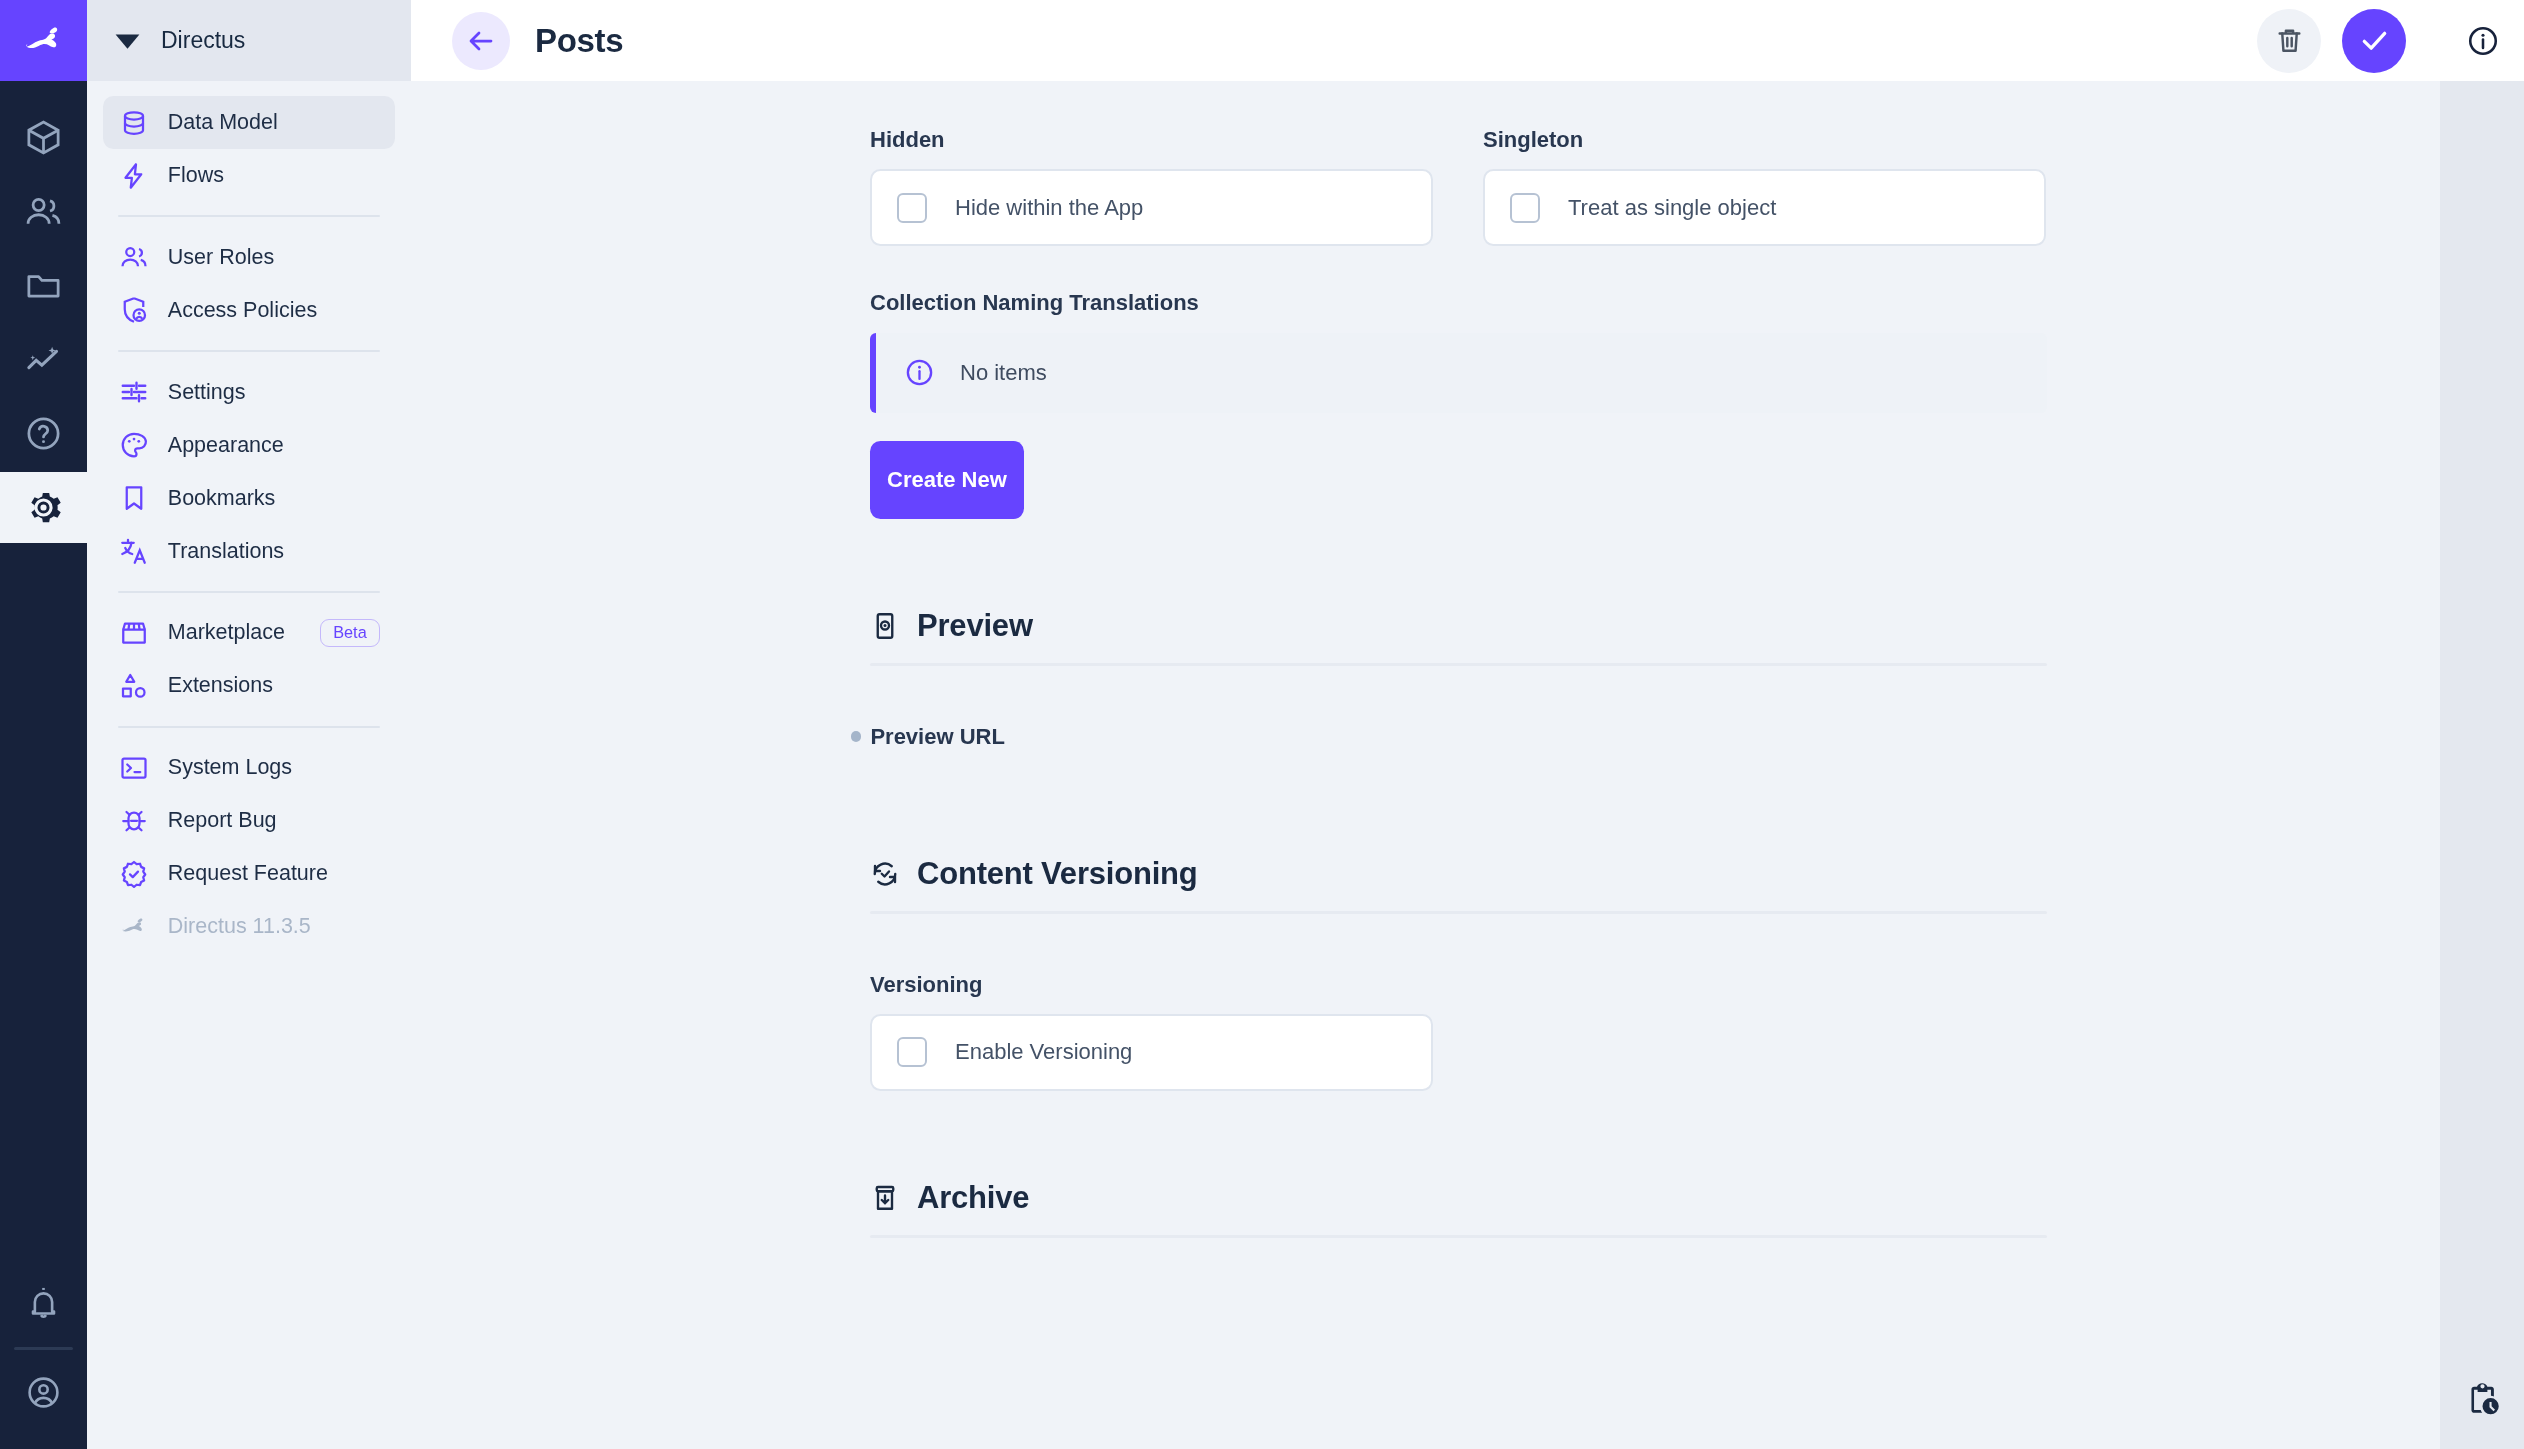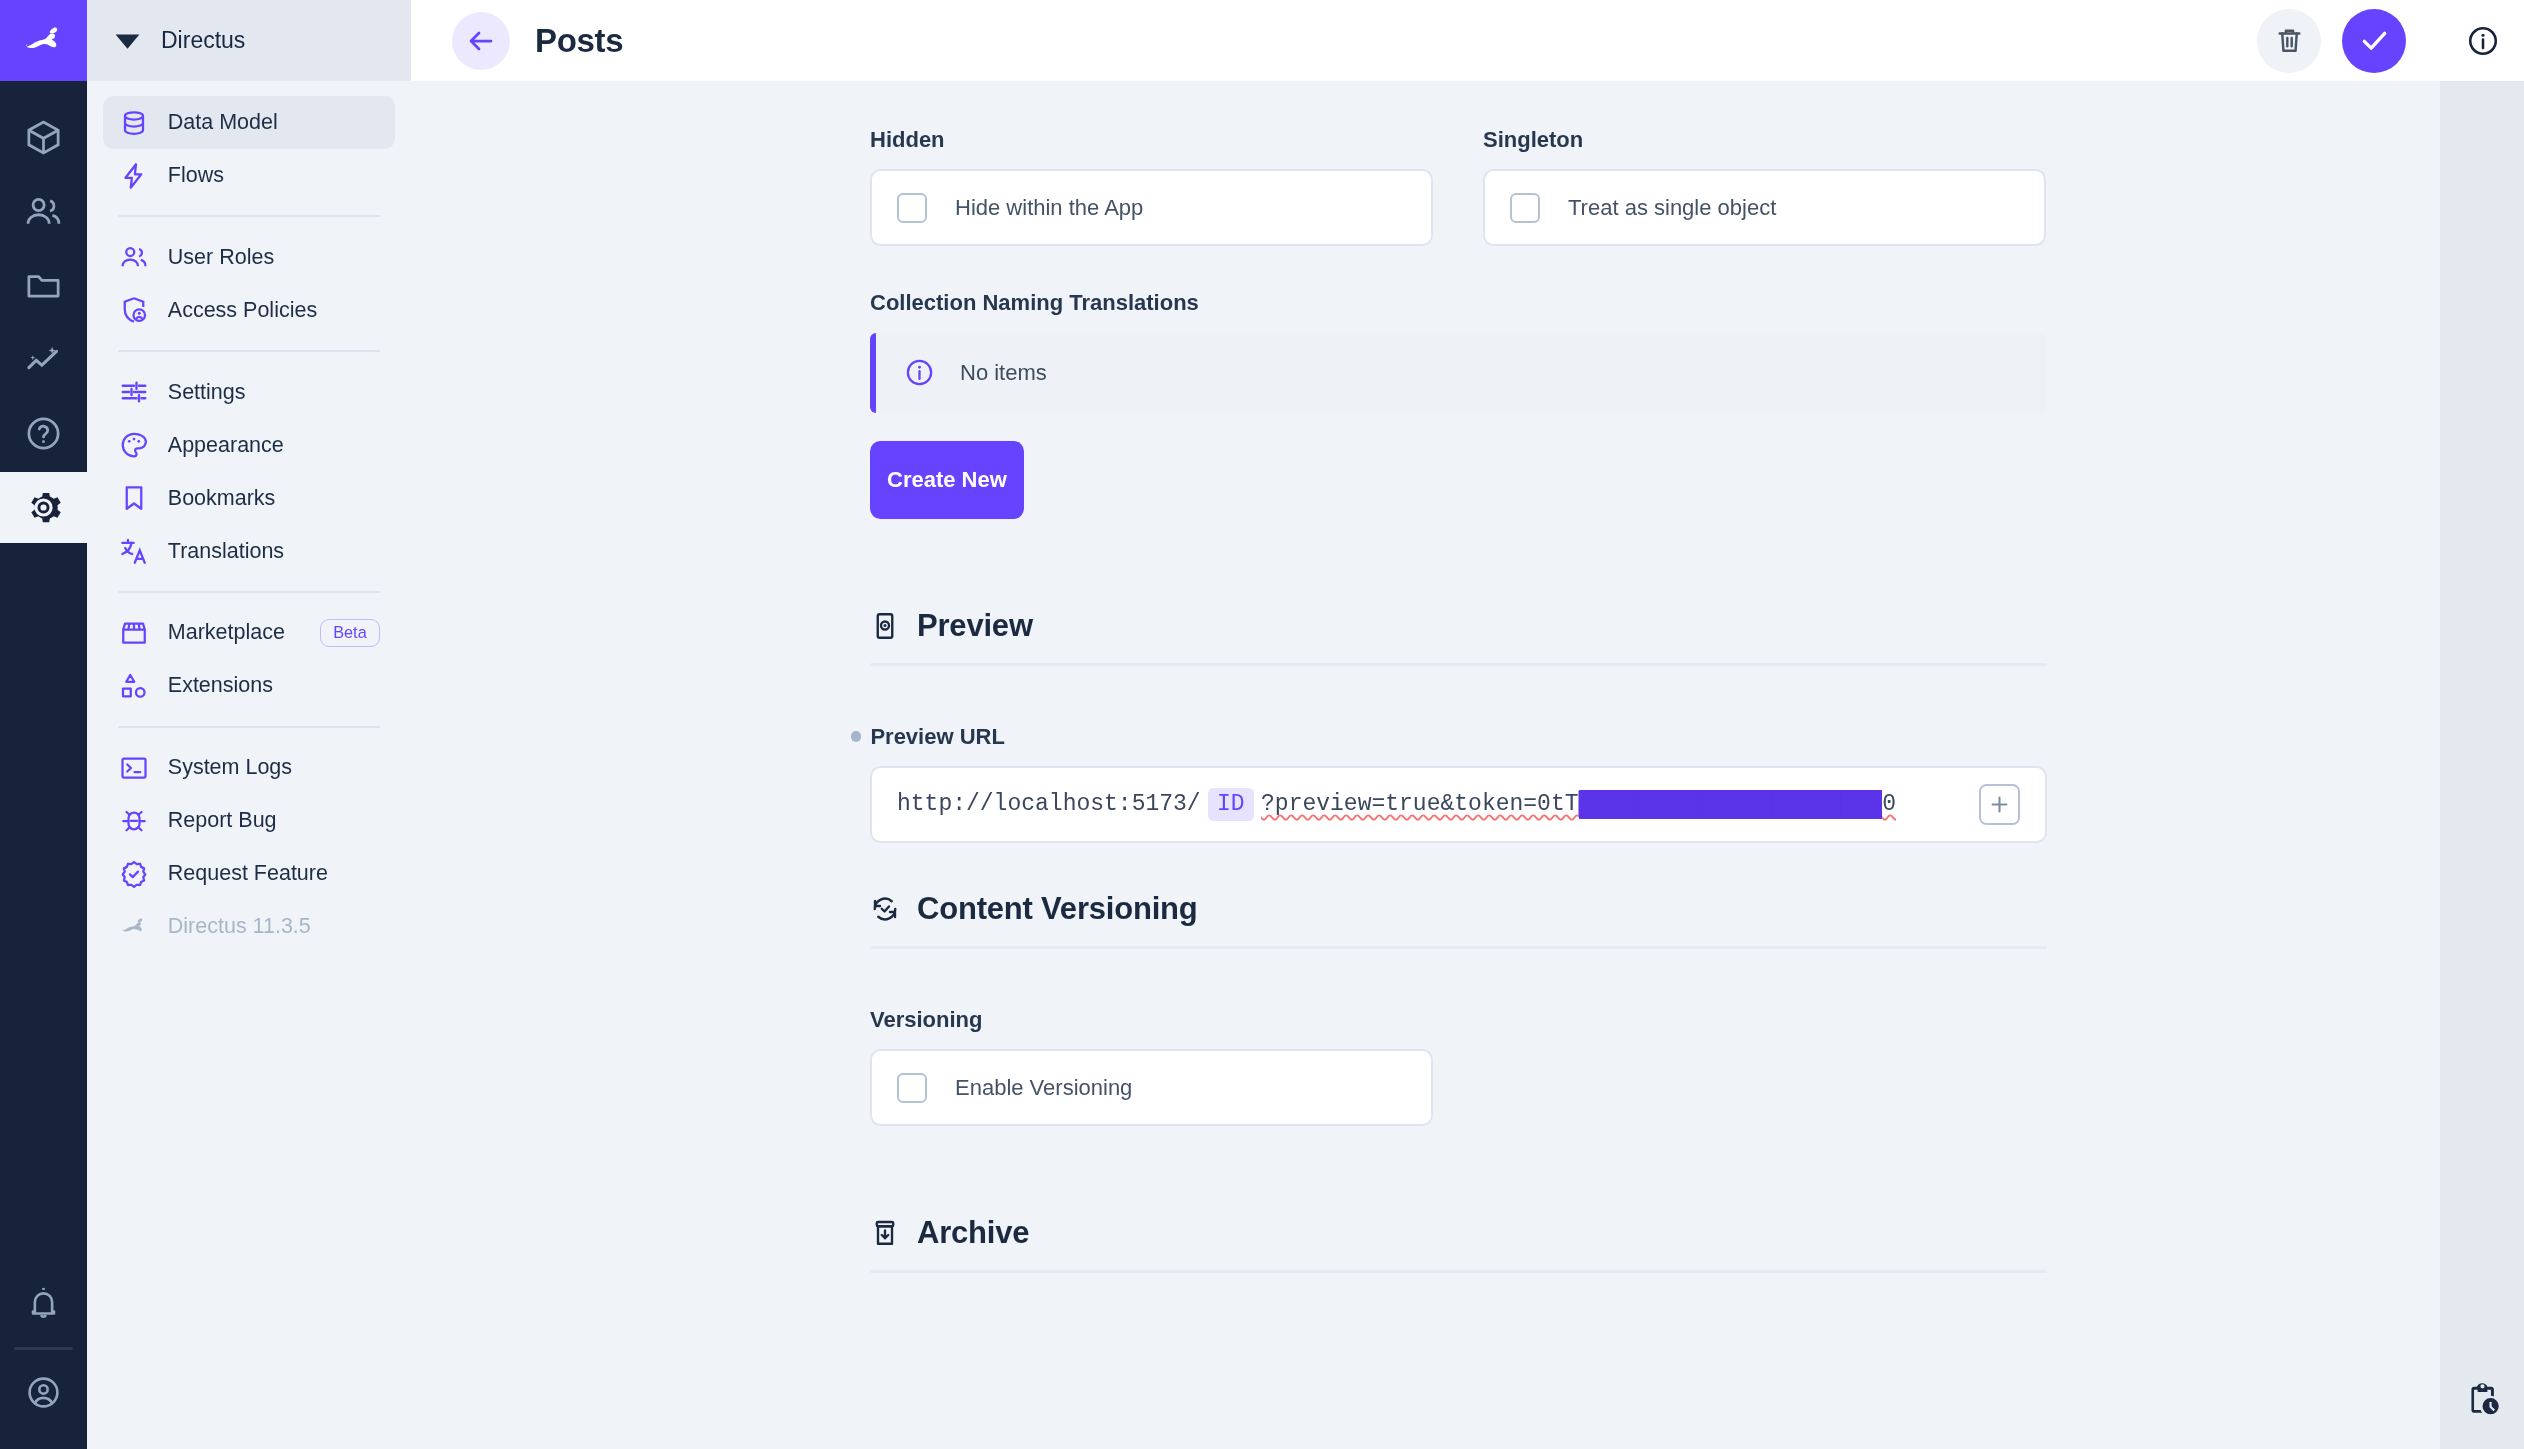--- a/index.html
+++ b/index.html
@@ -486,38 +486,24 @@
             </span>
             <span>Preview</span>
           </div>
           <div class="section-rule"></div>
 
           <div style="margin-top:58px">
             <div class="fl" style="margin-left:0">
               <span class="req-dot"></span>
               <span>Preview URL</span>
             </div>
-            <div class="urlbox">
-              <span class="url-text">
-                <span>http://localhost:5173/</span>
-                <span class="url-chip">ID</span>
-                <span class="tok-misspell">?preview=true&amp;token=0tT</span>
-                <span class="tok-sel">██████████████████████</span>
-                <span class="tok-misspell">0</span>
-              </span>
-              <span class="url-add">
-                <svg width="25" height="25" viewBox="0 0 24 24" fill="none" stroke="currentColor" stroke-width="2" stroke-linecap="round">
-                  <path d="M12 5.4v13.2M5.4 12h13.2"></path>
-                </svg>
-              </span>
-            </div>
-          </div>
-        </div>
-
-        <div class="section" style="margin-top:48px">
+          </div>
+        </div>
+
+        <div class="section" style="margin-top:106px">
           <div class="section-head">
             <span class="ico">
               <svg width="30" height="30" viewBox="0 0 24 24" fill="none" stroke="currentColor" stroke-width="1.9" stroke-linecap="round" stroke-linejoin="round">
                 <path d="M20.2 12a8.2 8.2 0 0 1-13.6 6.2M3.8 12A8.2 8.2 0 0 1 17.4 5.8"></path>
                 <path d="M4 5.6v4h4M20 18.4v-4h-4"></path>
                 <path d="M9.4 11.8 11.6 14l3.6-4"></path>
               </svg>
             </span>
             <span>Content Versioning</span>
           </div>

